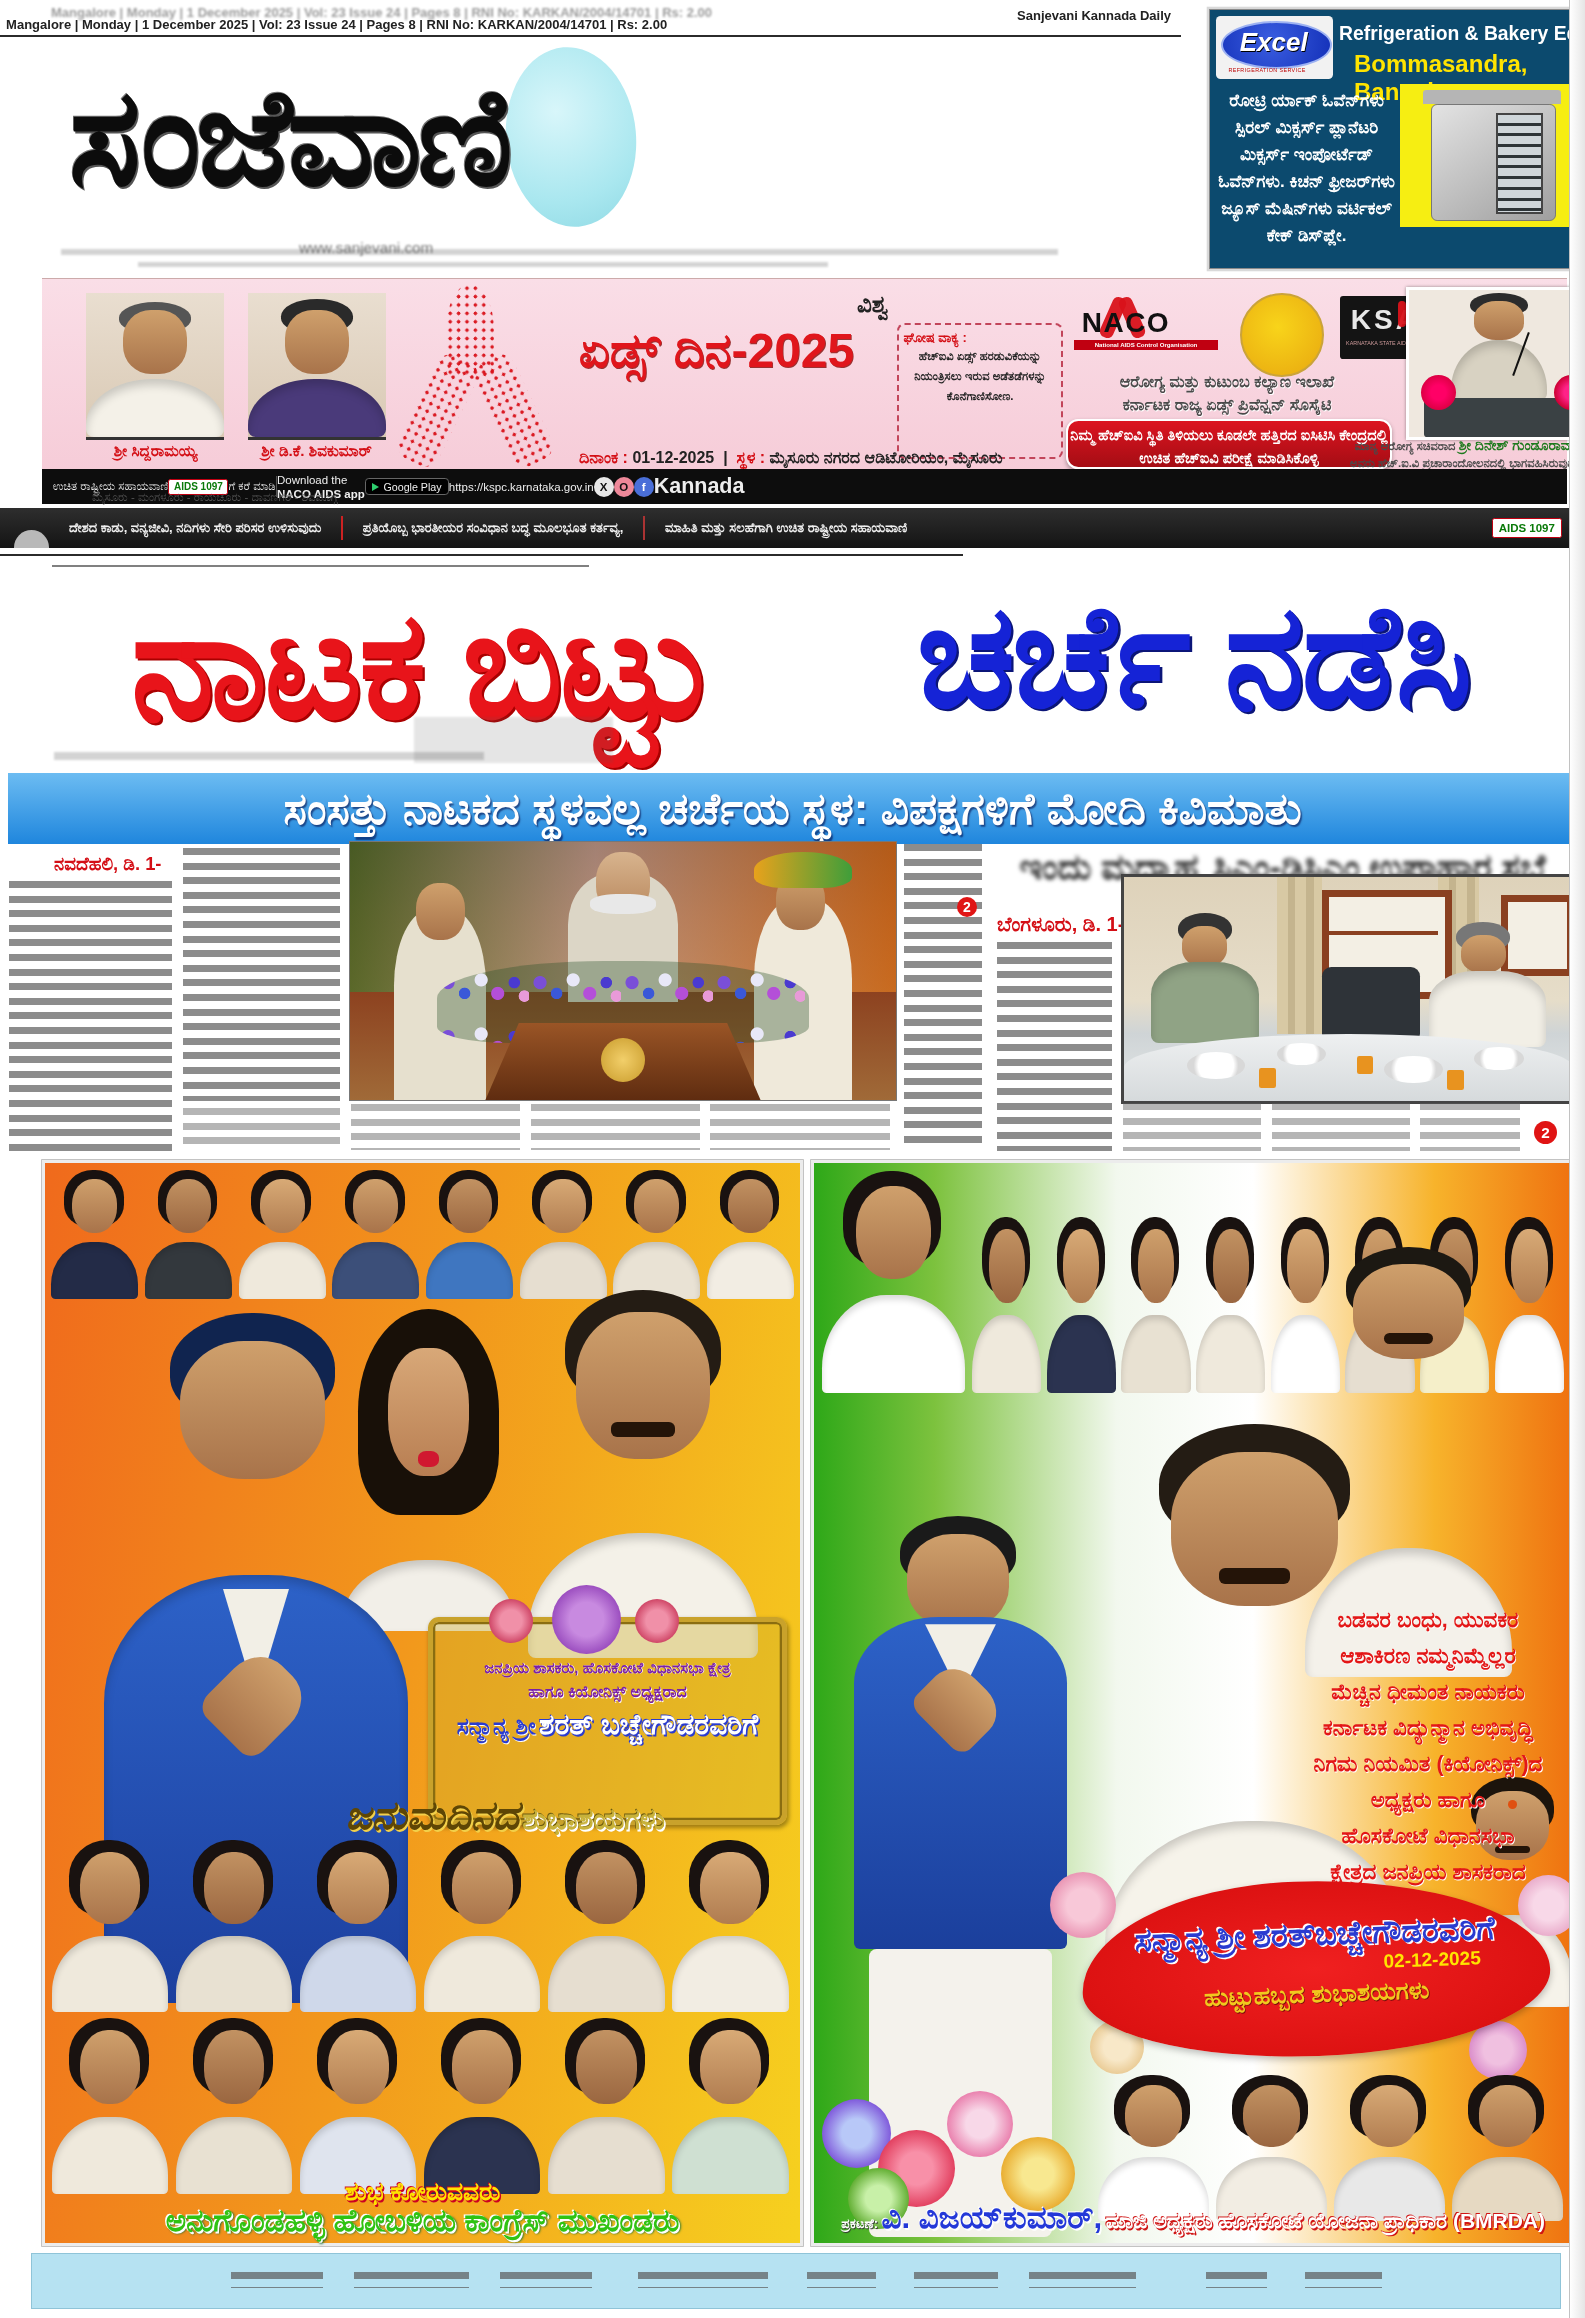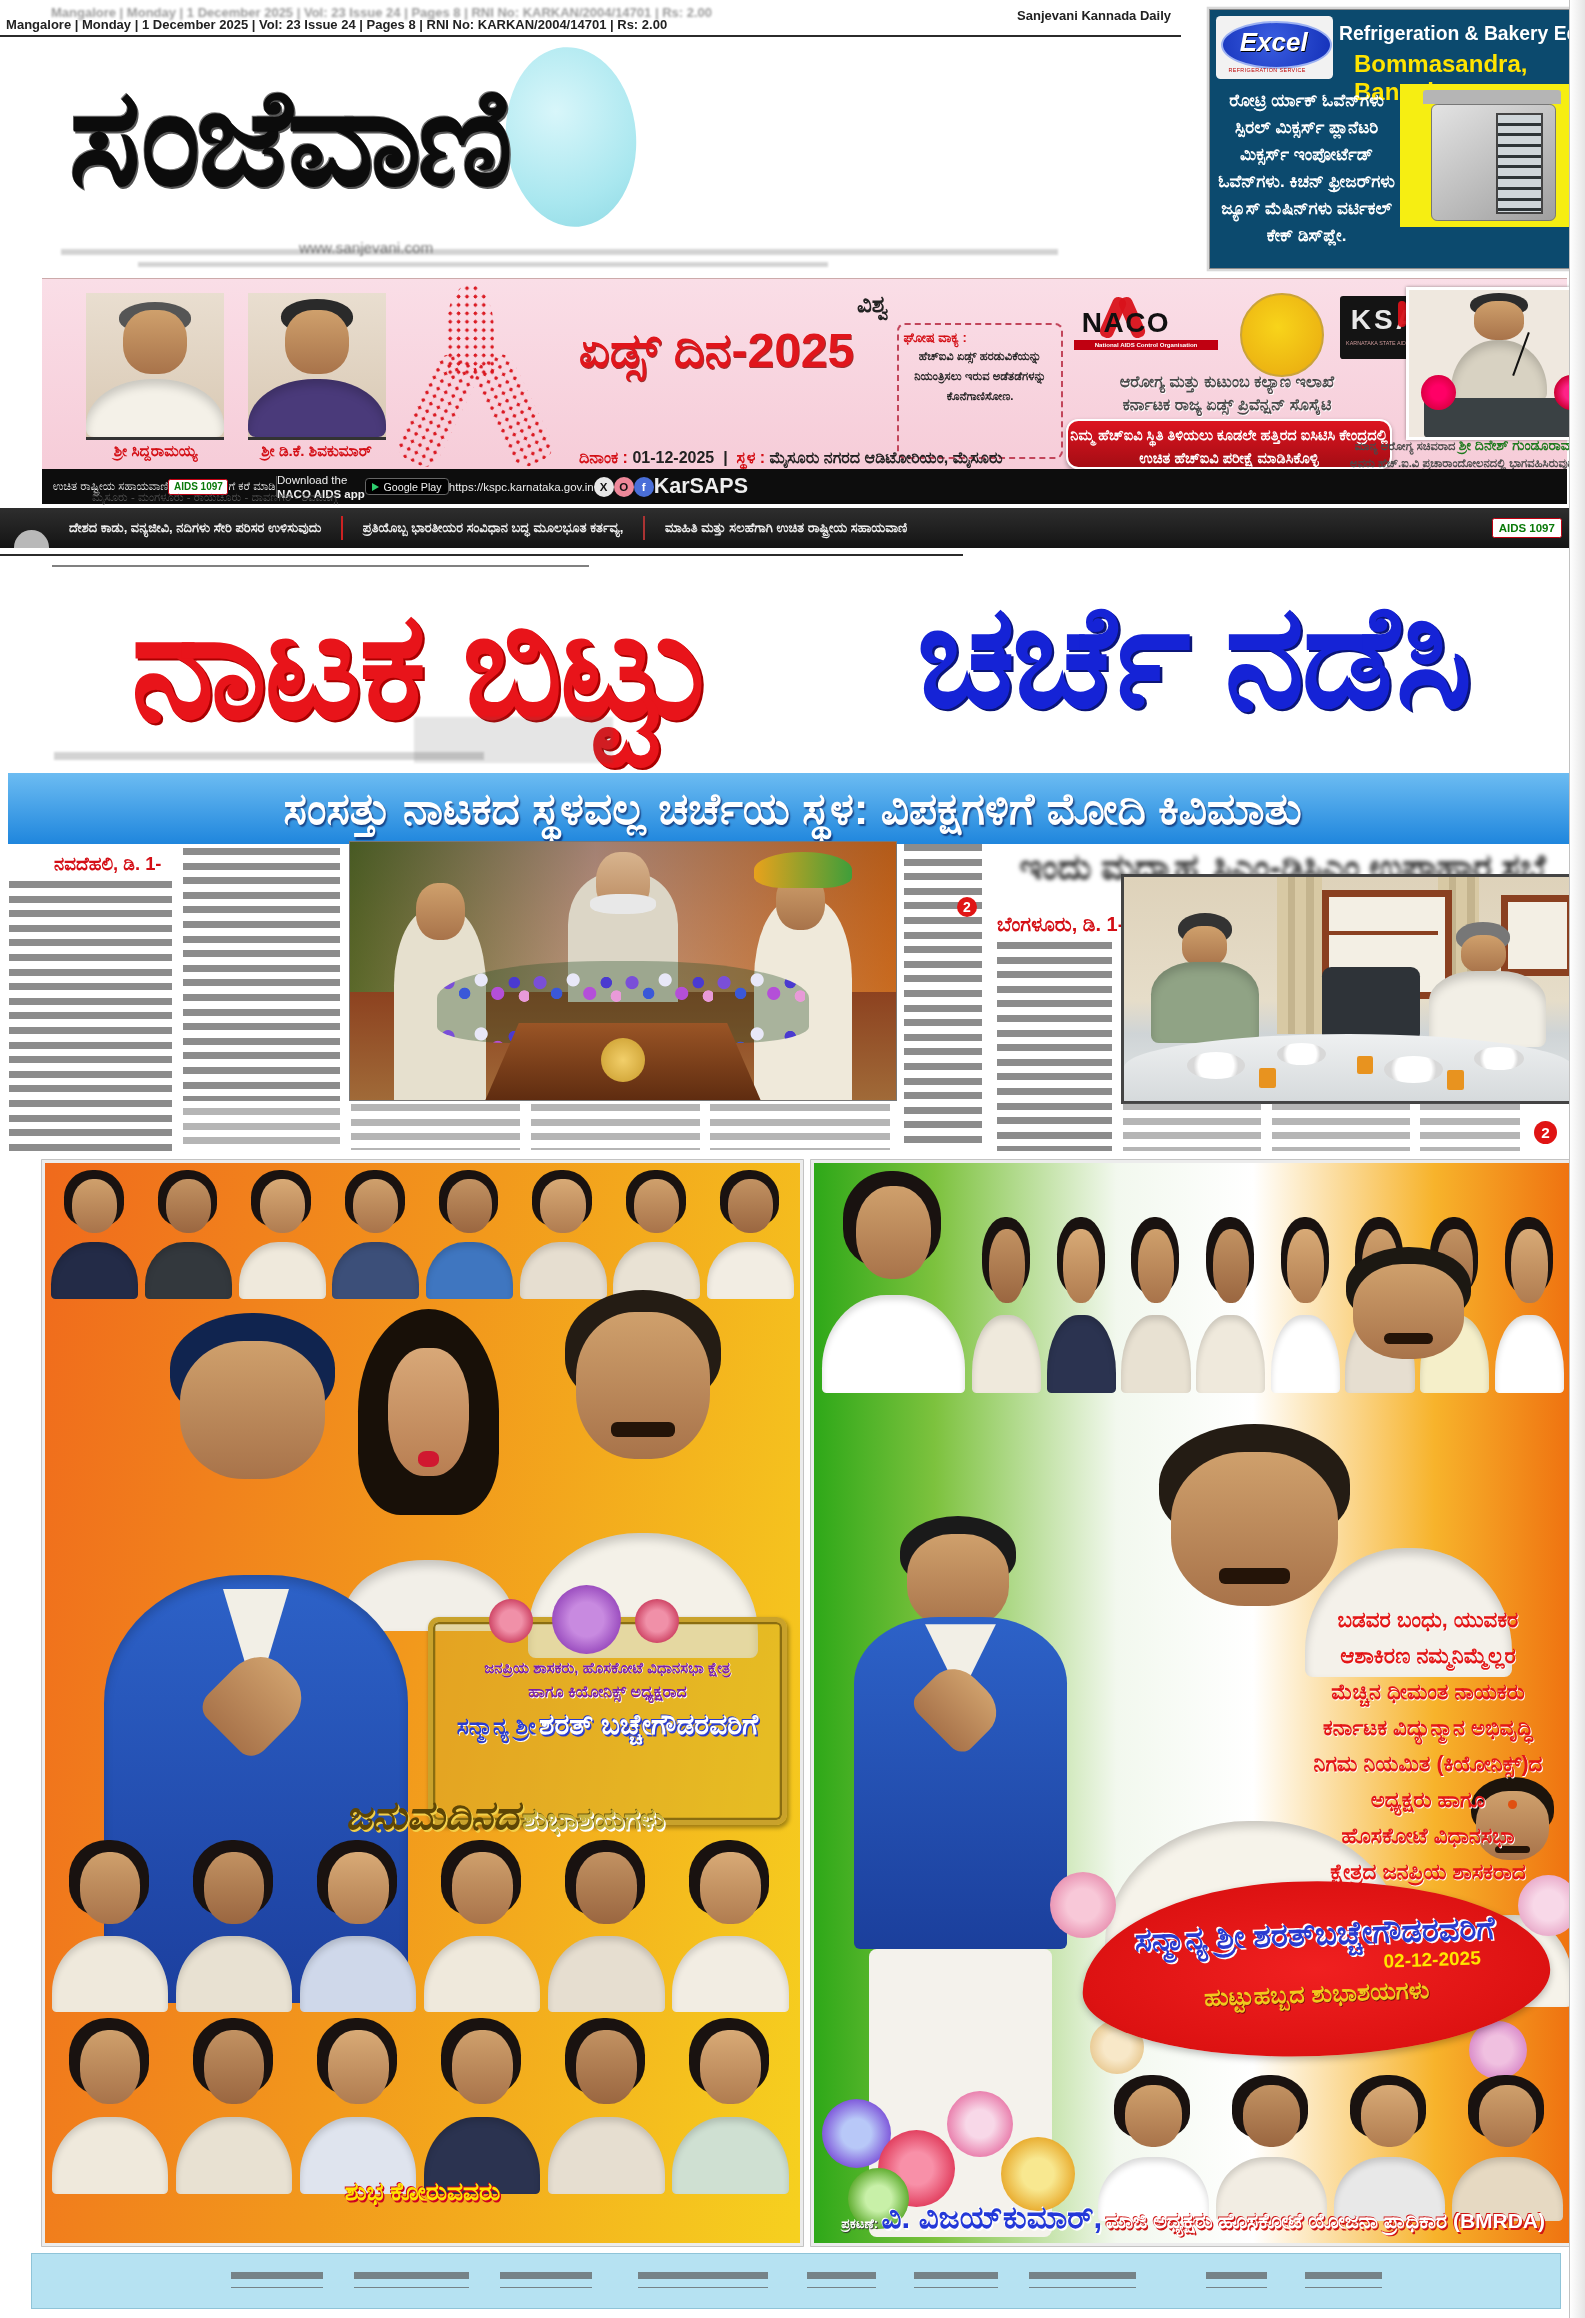--- a/index.html
+++ b/index.html
@@ -264,21 +264,21 @@
       <b>NACO AIDS app</b>
     </span>
     <span class="gplay">
         <span class="tri"></span>
         <span>Google Play</span>
       </span>
     <span>https://kspc.karnataka.gov.in</span>
     <span class="soc">X</span>
     <span class="soc" style="background:#e89;">O</span>
     <span class="soc" style="background:#4a6fd8;color:#fff;">f</span>
-    <span style="font-size:21.5px;font-weight:bold;">KarSAPS</span>
+    <span style="font-size:21.5px;font-weight:bold;">Kannada</span>
   </div>
 
   <div class="abs cities" style="left:92px;top:491px;">ಮೈಸೂರು - ಮಂಗಳೂರು - ರಾಯಚೂರು - ದಾವಣಗೆರೆ - ಶಿವಮೊಗ್ಗ</div>
   <div class="abs dutybar" style="left:0;top:508px;width:1576px;height:40px;box-sizing:border-box;">
     <span class="dome"></span>
     <span>ದೇಶದ ಕಾಡು, ವನ್ಯಜೀವಿ, ನದಿಗಳು ಸೇರಿ ಪರಿಸರ ಉಳಿಸುವುದು</span>
     <span class="dutysep"></span>
     <span>ಪ್ರತಿಯೊಬ್ಬ ಭಾರತೀಯರ ಸಂವಿಧಾನ ಬದ್ಧ ಮೂಲಭೂತ ಕರ್ತವ್ಯ,</span>
     <span class="dutysep" style="background:#a33;"></span>
     <span>ಮಾಹಿತಿ ಮತ್ತು ಸಲಹೆಗಾಗಿ ಉಚಿತ ರಾಷ್ಟ್ರೀಯ ಸಹಾಯವಾಣಿ</span>
@@ -495,20 +495,21 @@
           <i class="body" style="background:#e6ded0"></i>
         </div>
         <div class="av" style="width: 121px; height: 176px;">
           <i class="hair"></i>
           <i class="face" style="background:linear-gradient(#d8aa76,#b07c50)"></i>
           <i class="body" style="background:#cfe0d2"></i>
         </div>
       </div>
 
     <div class="abs wish1" style="left:0;top:1014px;width:100%;">ಶುಭ ಕೋರುವವರು</div>
+    <div class="abs wish2" style="left:0;top:1040px;width:100%;">ಅನುಗೊಂಡಹಳ್ಳಿ ಹೋಬಳಿಯ ಕಾಂಗ್ರೆಸ್ ಮುಖಂಡರು</div>
   </div>
 
   <div class="abs poster p-right" style="left:811px;top:1160px;width:757px;height:1080px;">
     <div class="abs avrow" style="left:4.6px;top:7.7px;width:747px;height:222px;gap:2.3px;">
         <div class="av" style="width: 153px; height: 222px;">
           <i class="hair"></i>
           <i class="face" style="background:linear-gradient(#cfa06c,#a8734a)"></i>
           <i class="body" style="background:#ffffff"></i>
         </div>
         <div class="av" style="width: 74px; height: 176px;">

